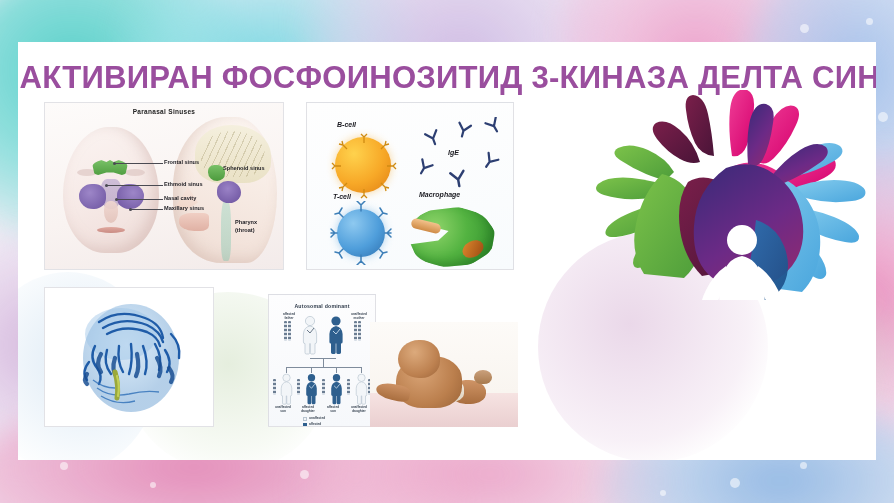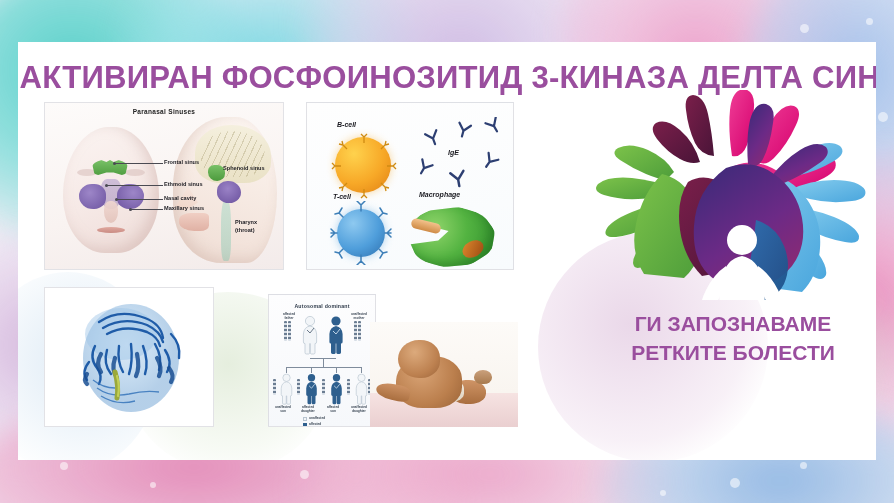--- a/index.html
+++ b/index.html
@@ -401,24 +401,20 @@
   <div class="bokeh" style="left:660px;top:490px;width:6px;height:6px;"></div>
 
   <div id="card">
 
     <div class="card-blob blob-pink"></div>
     <div class="card-blob blob-green"></div>
     <div class="card-blob blob-blue"></div>
 
     <div id="title">АКТИВИРАН ФОСФОИНОЗИТИД 3-КИНАЗА ДЕЛТА СИНДРОМ</div>
 
-    <div id="tagline">
-      <div>ГИ ЗАПОЗНАВАМЕ</div>
-      <div>РЕТКИТЕ БОЛЕСТИ</div>
-    </div>
 
     <div class="panel" id="panel-sinus">
       <div class="face-bg"></div>
       <div class="panel-label ttl">Paranasal Sinuses</div>
 
       <div class="head-front"></div>
       <div class="eye-l"></div>
       <div class="eye-r"></div>
       <div class="nasal-mid"></div>
       <div class="sinus-green-f"></div>

